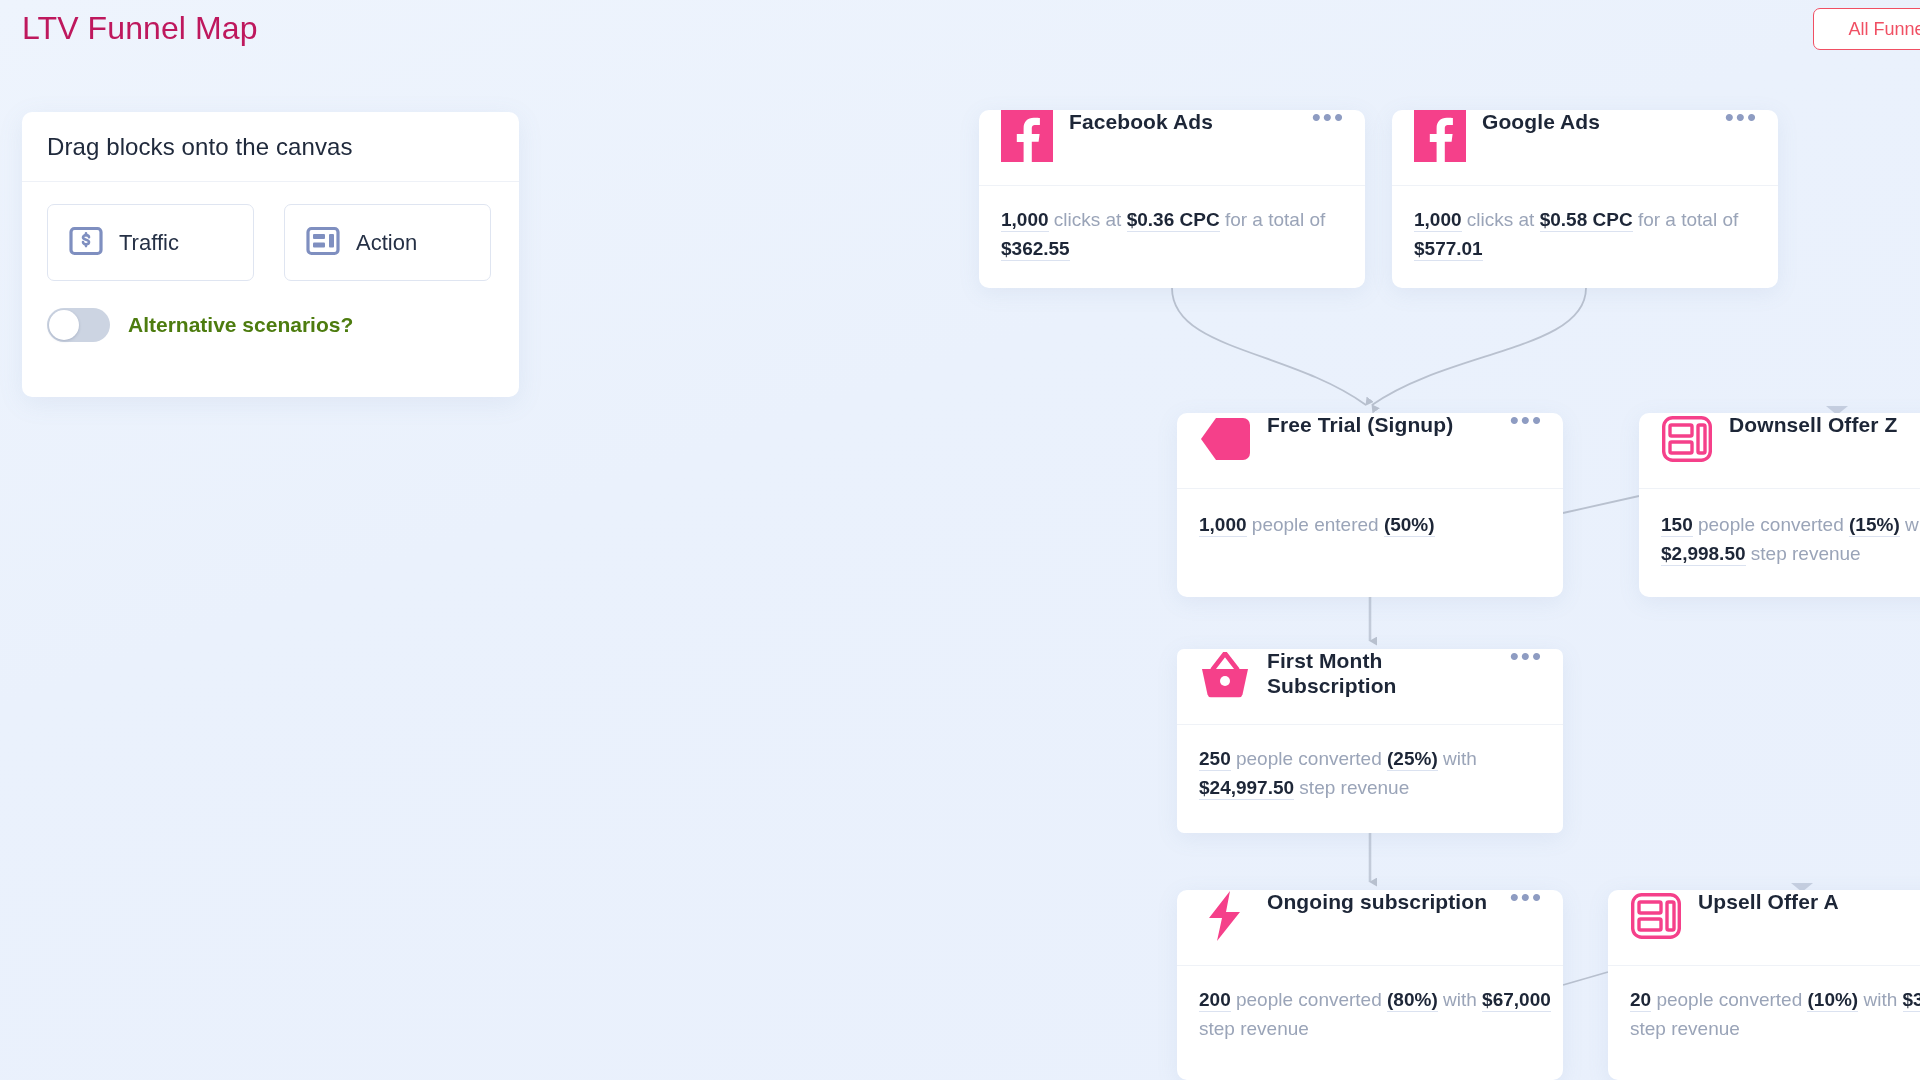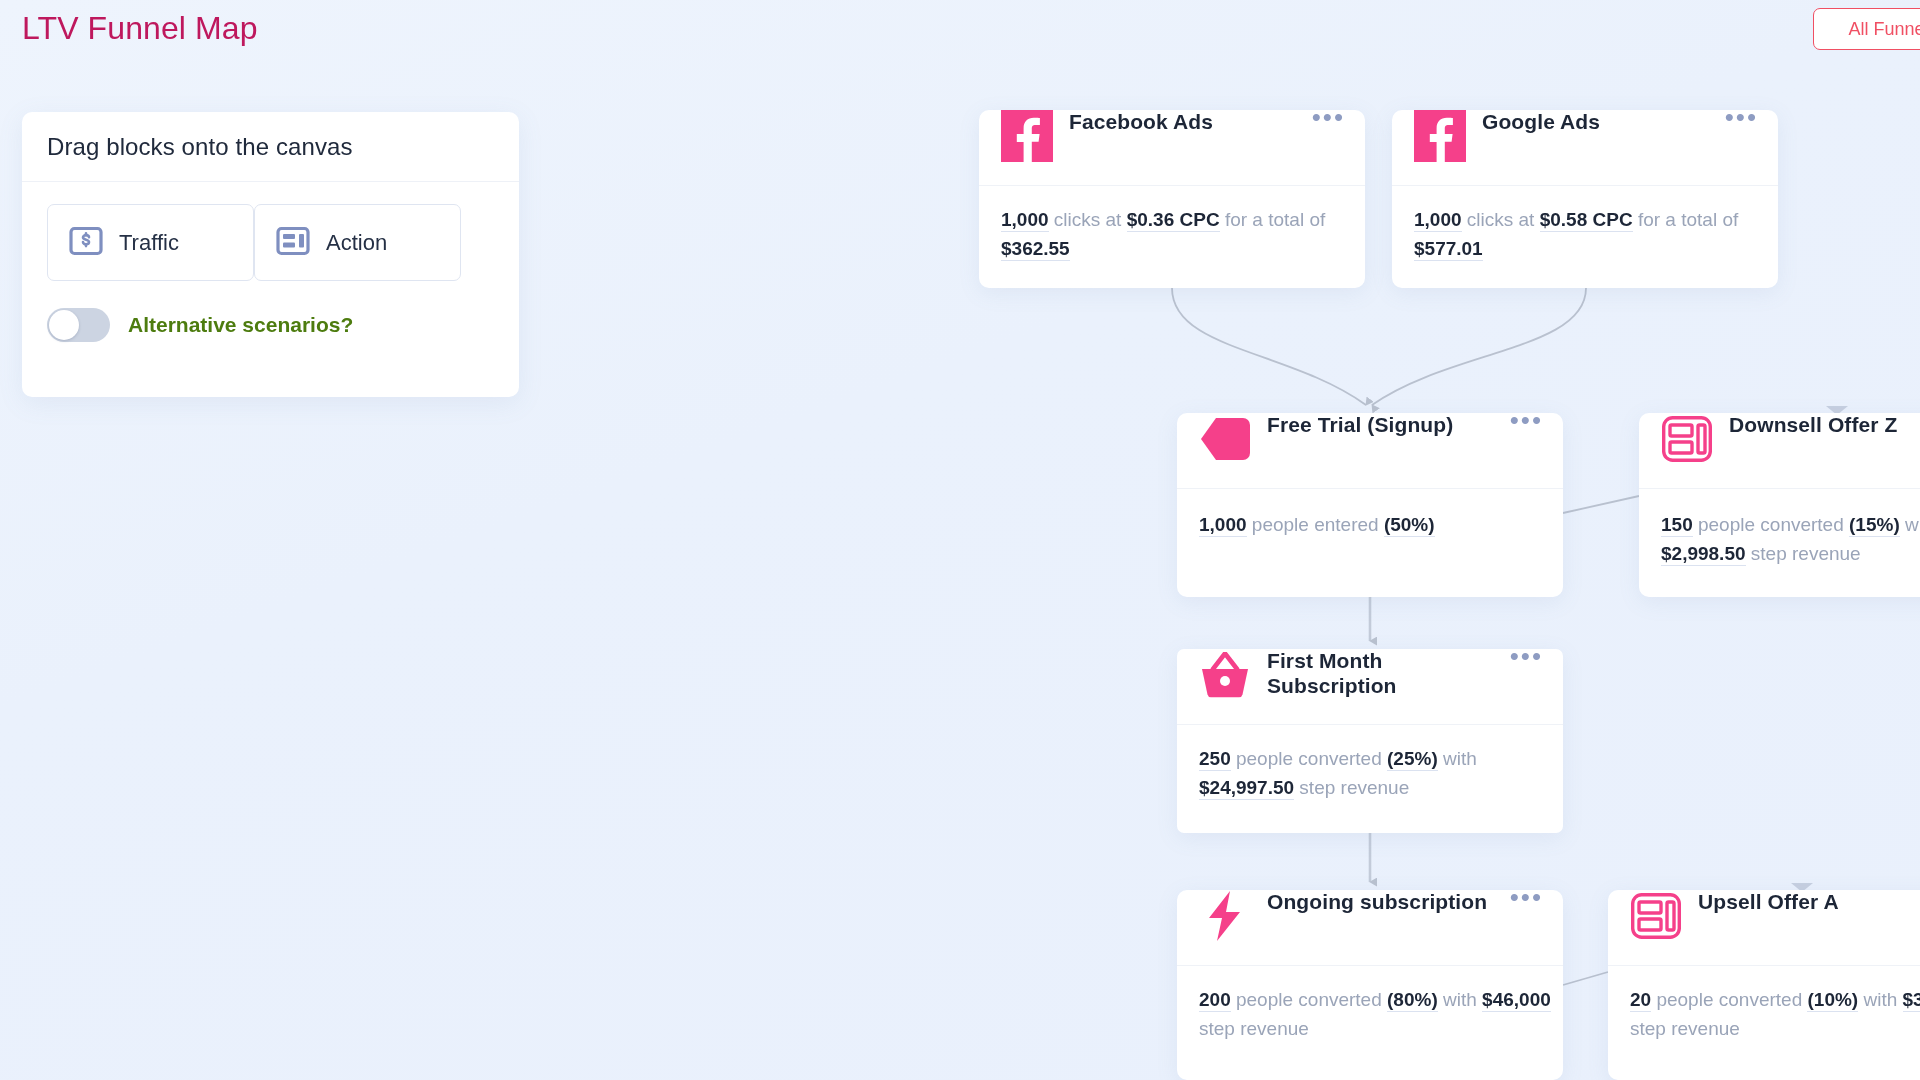--- a/index.html
+++ b/index.html
@@ -85,20 +85,21 @@
     color: #202a3c;
     letter-spacing: 0.1px;
   }
 
   #palette-body {
     padding: 22px 25px 0 25px;
   }
 
   #palette-blocks {
     display: flex;
+    gap: 30px;
   }
 
   .palette-block {
     width: 207px;
     height: 77px;
     border: 1px solid #dfe5f1;
     border-radius: 7px;
     background: #fff;
     display: flex;
     align-items: center;
@@ -398,21 +399,21 @@
   <div class="node-head">
     <span class="node-icon">
       <svg width="40" height="52" viewBox="0 0 40 52">
         <path d="M25 1L4 28h13L12 51 35 22H21L25 1z" fill="#f5408a"></path>
       </svg>
     </span>
     <span class="node-title">Ongoing subscription</span>
     <span class="node-menu">•••</span>
   </div>
   <div class="node-body">
-    <b>200</b><span> people converted </span><b>(80%)</b><span> with </span><b>$46,000</b><span> step revenue</span>
+    <b>200</b><span> people converted </span><b>(80%)</b><span> with </span><b>$67,000</b><span> step revenue</span>
   </div>
 </div>
 
 <div class="node-card" id="node-upsell-a">
   <div class="node-head">
     <span class="node-icon">
       <svg width="50" height="46" viewBox="0 0 50 46">
         <rect x="1.7" y="1.7" width="46.6" height="42.6" rx="9" fill="none" stroke="#f5408a" stroke-width="3.4"></rect>
         <rect x="8" y="9" width="22" height="11" rx="1.5" fill="none" stroke="#f5408a" stroke-width="3.4"></rect>
         <rect x="8" y="26" width="22" height="11" rx="1.5" fill="none" stroke="#f5408a" stroke-width="3.4"></rect>

